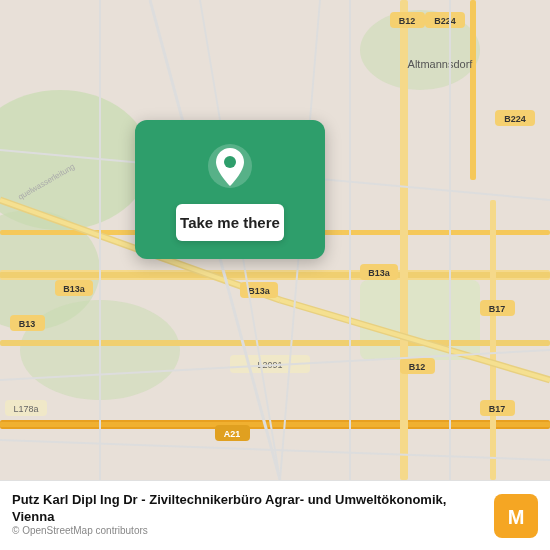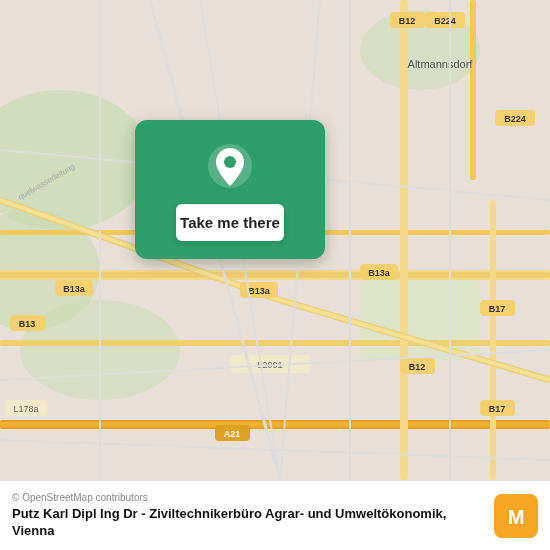--- a/index.html
+++ b/index.html
@@ -206,22 +206,22 @@
         <path d="M24 6 C16.3 6 10 12.3 10 20 C10 30 24 44 24 44 C24 44 38 30 38 20 C38 12.3 31.7 6 24 6 Z" fill="white"></path>
         <circle cx="24" cy="20" r="6" fill="#2e9e6b"></circle>
       </svg>
       <button id="take-me-there-button">Take me there</button>
     </div>
   </div>
 </div>
 
 <div id="info-bar">
   <div id="info-text-block">
+    <div id="location-title">Putz Karl Dipl Ing Dr - Ziviltechnikerbüro Agrar- und Umweltökonomik, Vienna</div>
     <div id="copyright-line">© OpenStreetMap contributors</div>
-    <div id="location-title">Putz Karl Dipl Ing Dr - Ziviltechnikerbüro Agrar- und Umweltökonomik, Vienna</div>
   </div>
 
   <div id="moovit-logo">
     <svg id="moovit-icon" viewBox="0 0 44 44" xmlns="http://www.w3.org/2000/svg">
       <rect width="44" height="44" rx="8" fill="#f5a623"></rect>
 
       <text x="22" y="30" text-anchor="middle" font-size="20" font-weight="bold" fill="white" font-family="Arial">M</text>
     </svg>
   </div>
 </div>

